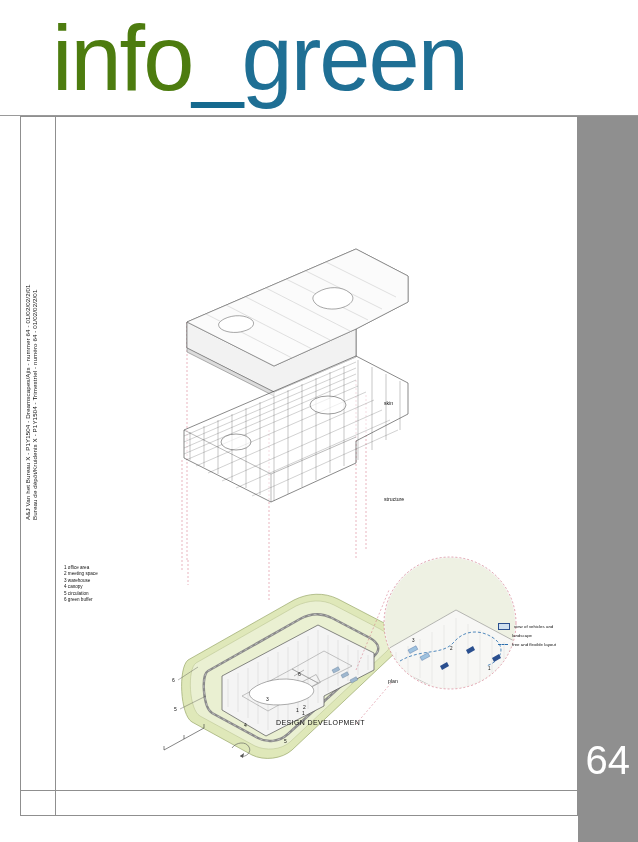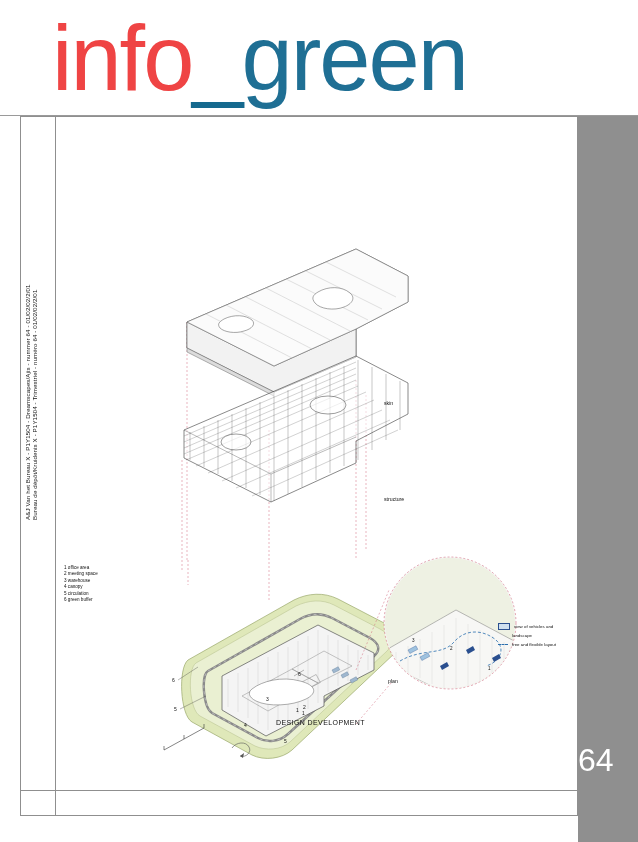--- a/index.html
+++ b/index.html
@@ -3,36 +3,36 @@
 <meta charset="utf-8">
 <style>
   html,body{margin:0;padding:0;background:#ffffff;}
   body{width:638px;height:842px;position:relative;overflow:hidden;
        font-family:"Liberation Sans", sans-serif;color:#000;}
 
   
   .masthead{position:absolute;left:0;top:0;width:638px;height:116px;background:#ffffff;}
   .masthead .title{position:absolute;left:52px;top:8px;font-size:92px;line-height:100px;
        letter-spacing:-2px;font-weight:400;white-space:nowrap;}
-  .masthead .t-info{color:#ef4444;}
+  .masthead .t-info{color:#4d7c0f;}
   .masthead .t-us{color:#15698e;}
   .masthead .t-steel{color:#1f6f94;}
   .rule-top{position:absolute;left:0;top:115px;width:638px;height:1px;background:#9a9a9a;}
 
   
   .page-bg{position:absolute;left:0;top:116px;width:638px;height:726px;background:#ffffff;}
   .grey-band{position:absolute;right:0;top:116px;width:60px;height:726px;background:#8f8f8f;}
   .frame{position:absolute;left:20px;top:116px;width:558px;height:700px;border:1px solid #8f8f8f;
          box-sizing:border-box;background:#ffffff;}
   .frame-inner-line{position:absolute;left:55px;top:116px;width:1px;height:700px;background:#8f8f8f;}
   .frame-bottom-line{position:absolute;left:20px;top:790px;width:558px;height:1px;background:#8f8f8f;}
 
   
-  .pagenum{position:absolute;right:8px;top:736px;width:52px;text-align:left;
-      font-size:32px;color:#ffffff;line-height:48px;}
+  .pagenum{position:absolute;right:8px;top:736px;width:52px;text-align:right;
+      font-size:40px;color:#ffffff;line-height:48px;}
 
   
   .spine{position:absolute;left:24px;top:520px;width:250px;height:28px;
       transform:rotate(-90deg);transform-origin:0 0;font-size:6.2px;line-height:7.4px;
       color:#111;white-space:nowrap;}
   .spine div{letter-spacing:.1px;}
 
   
   .legend{position:absolute;left:64px;top:565px;font-size:4.6px;line-height:6.4px;color:#111;}
   .legend div{white-space:nowrap;}

